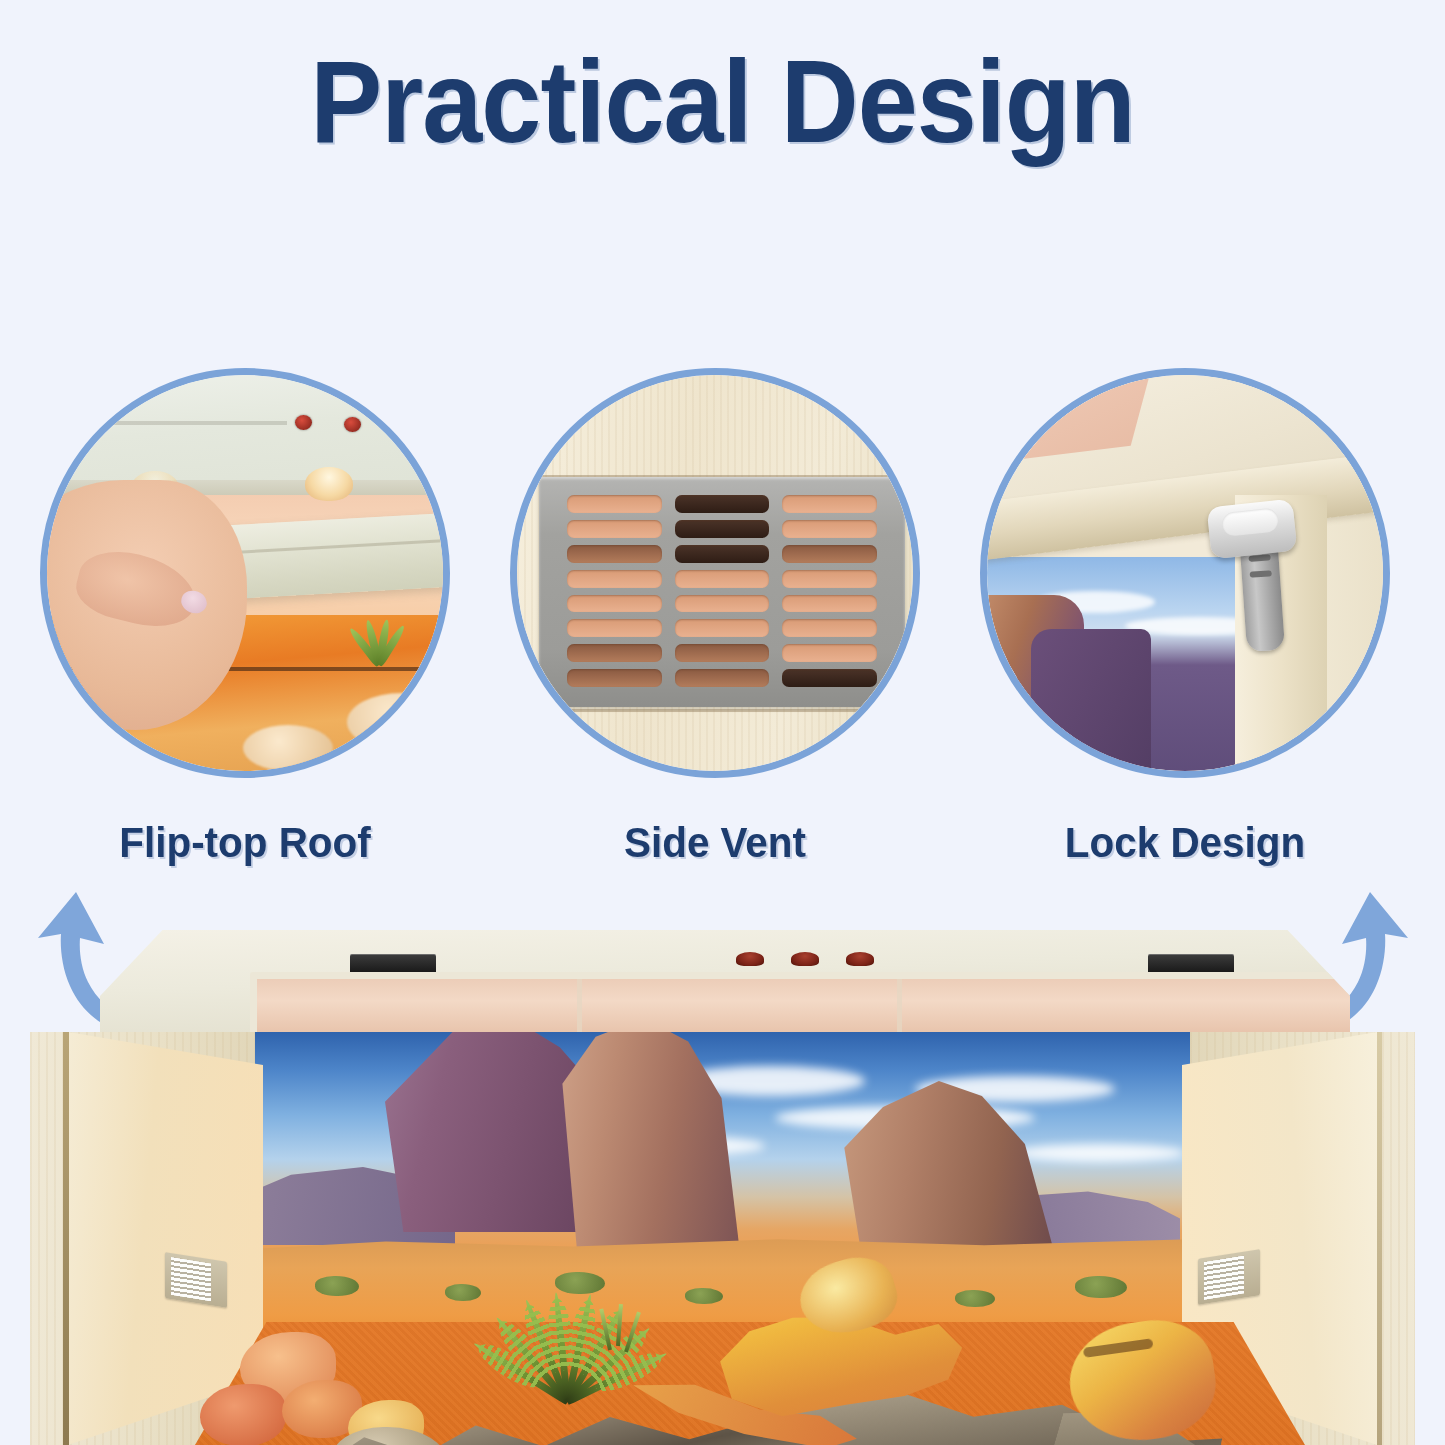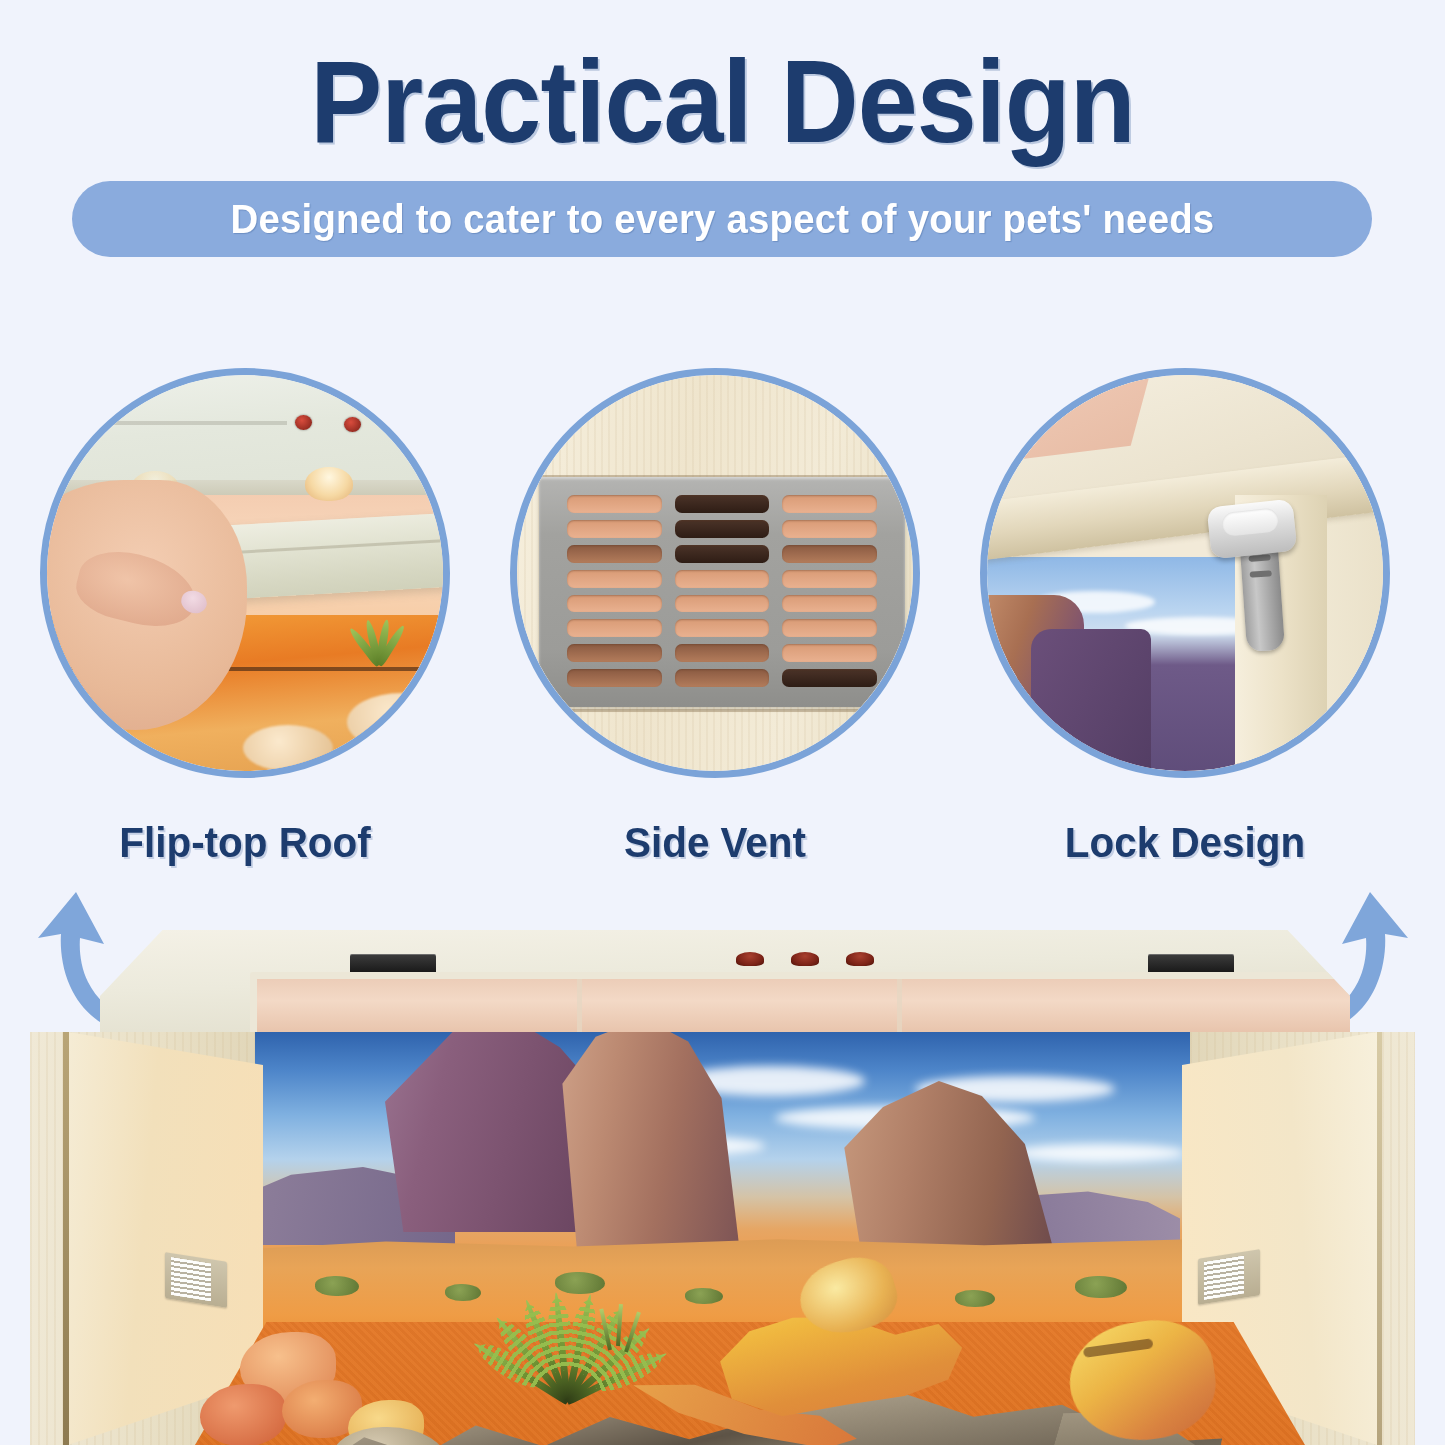--- a/index.html
+++ b/index.html
@@ -559,23 +559,20 @@
     transform-origin: 50% 100%;
   }
 </style>
 </head>
 <body>
 
 <div id="page">
 
   <div class="title">Practical Design</div>
 
-  <div class="subtitle-pill">
-    <span class="subtitle-text">Designed to cater to every aspect of your pets' needs</span>
-  </div>
 
   <div class="circle" id="circle-1">
     <div class="circle-inner">
       <div class="c1-roofTop"></div>
       <div class="c1-led" style="left:248px; top:40px;"></div>
       <div class="c1-led" style="left:297px; top:42px;"></div>
       <div class="c1-roofEdge"></div>
       <div class="c1-interior"></div>
       <div class="c1-bulb" style="left:258px; top:92px;"></div>
       <div class="c1-bulb" style="left:84px; top:96px; opacity:.55;"></div>

